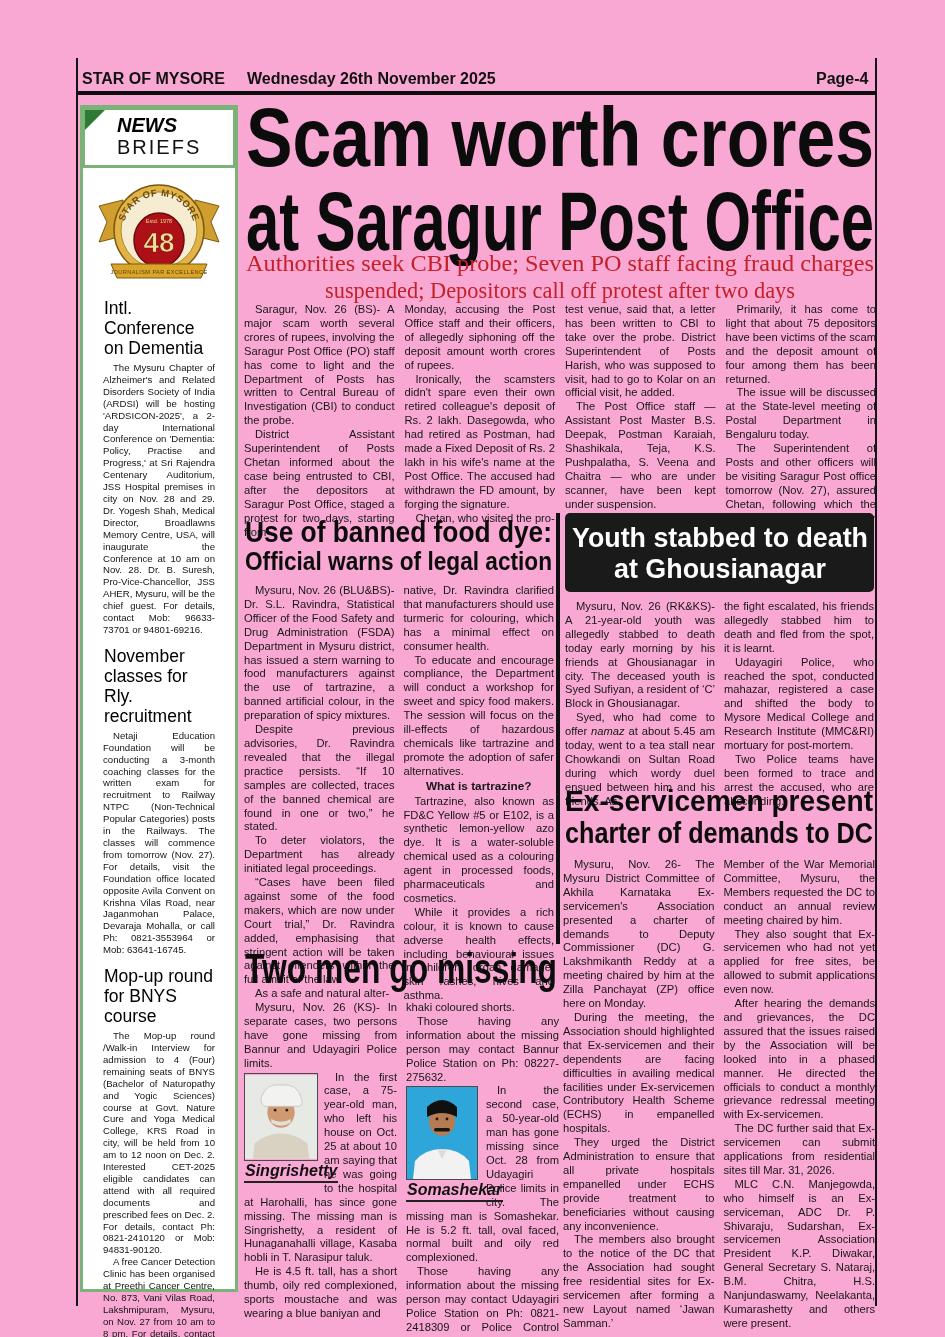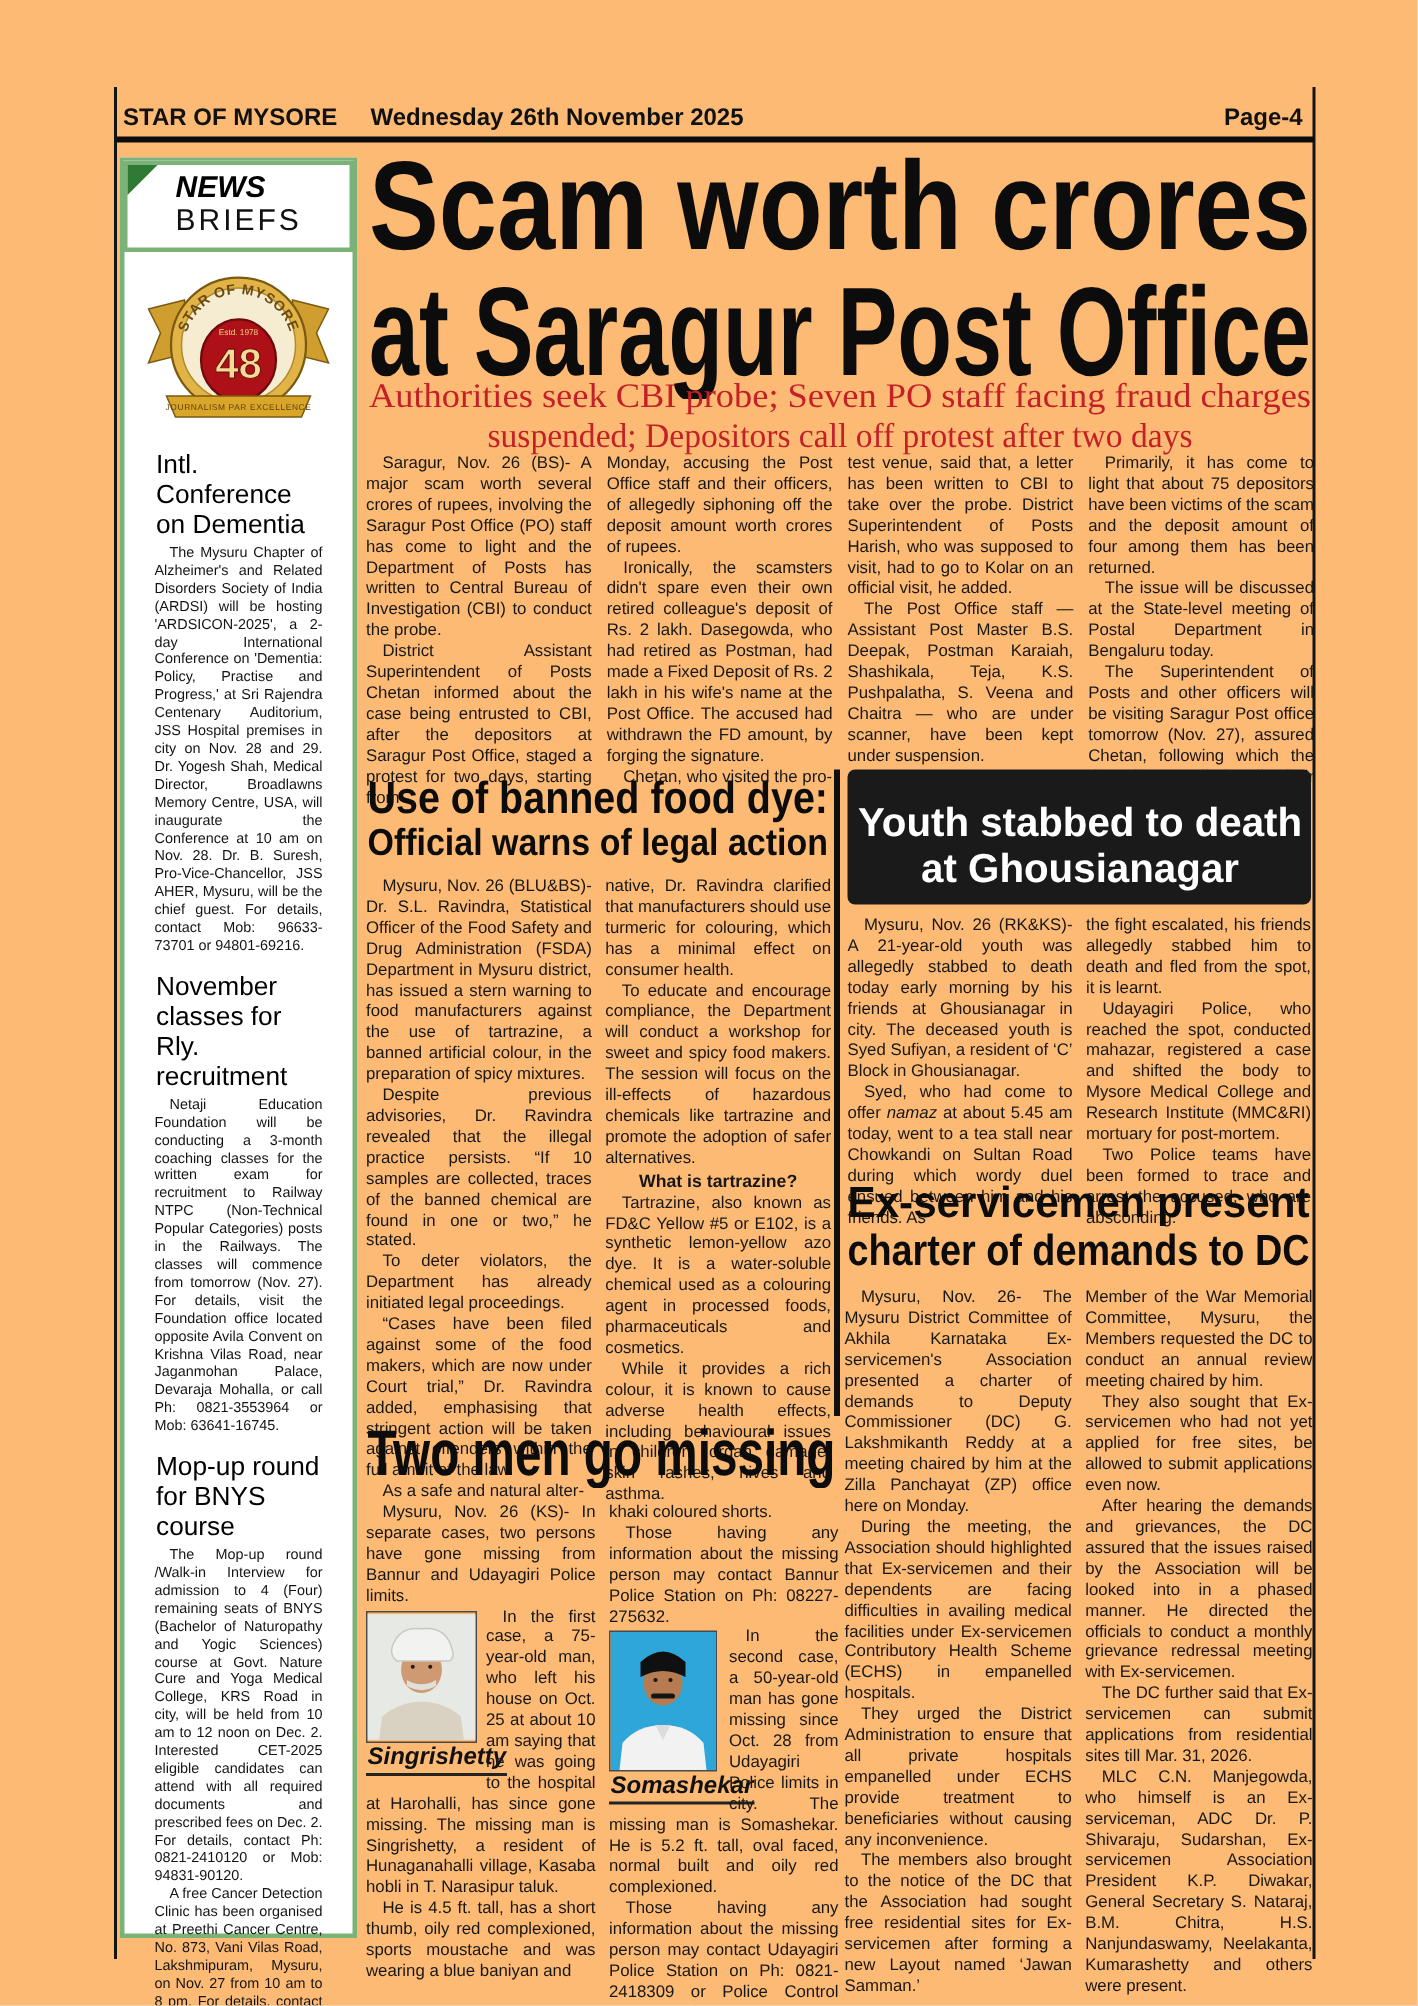--- a/index.html
+++ b/index.html
@@ -1,16 +1,16 @@
 <!DOCTYPE html>
 <html><head>
 <meta charset="utf-8">
 <style>
   html,body{margin:0;padding:0;background:#e9e9e6;}
-  #page{position:relative;width:945px;height:1337px;background:#fdba74;overflow:hidden;
+  #page{position:relative;width:945px;height:1337px;background:#f9a8d4;overflow:hidden;
         font-family:"Liberation Sans",sans-serif;color:#161616;}
   .abs{position:absolute;}
   
   .hdr{font-size:16px;font-weight:bold;color:#111;}
   .edge{position:absolute;top:58px;width:2px;height:1248px;background:#141414;}
   .hrule{position:absolute;left:78px;top:91px;width:798px;height:4px;background:#0d0d0d;}
   
   .sidebar{position:absolute;left:80px;top:105px;width:158px;height:1187px;
            border:3px solid #7ab277;background:#fff;box-sizing:border-box;}
   .nb-box{position:relative;margin:-1px;border:3px solid #7ab277;background:#fff;
@@ -29,21 +29,21 @@
   svg text.hl{font-family:"Liberation Sans",sans-serif;font-weight:bold;fill:#0c0c0c;}
   svg text.hl-red{font-family:"Liberation Serif",serif;fill:#c32127;font-weight:normal;}
   svg text.hl-wht{font-family:"Liberation Sans",sans-serif;font-weight:bold;fill:#ffffff;}
   
   .cols{display:flex;}
   .col{flex:1;min-width:0;}
   .col p{font-size:11.2px;line-height:13.9px;text-align:justify;text-indent:11px;margin:0;color:#171717;}
   .col p.ni{text-indent:0;}
   .tart-head{font-size:11.8px;font-weight:bold;text-align:center;margin:1px 0;line-height:13.9px;}
   .vbar{position:absolute;left:556px;top:513px;width:4px;height:431px;background:#101010;}
-  .youth-box{background:#1a1a1a;border-radius:5px;padding:15px 3px 4px;text-align:center;}
+  .youth-box{background:#1a1a1a;border-radius:5px;padding:5px 3px 4px;text-align:center;}
   .photo-wrap{float:left;margin:2px 6px 1px 0;text-align:center;width:74px;}
   .photo-wrap svg{display:block;border:1px solid #4a4a4a;}
   .caption{font-size:16px;font-weight:bold;font-style:italic;display:inline-block;
            border-bottom:2px solid #222;padding:0 1px 1px;margin-top:1px;color:#111;}
 </style>
 </head>
 <body>
 
 <div id="page">
 

